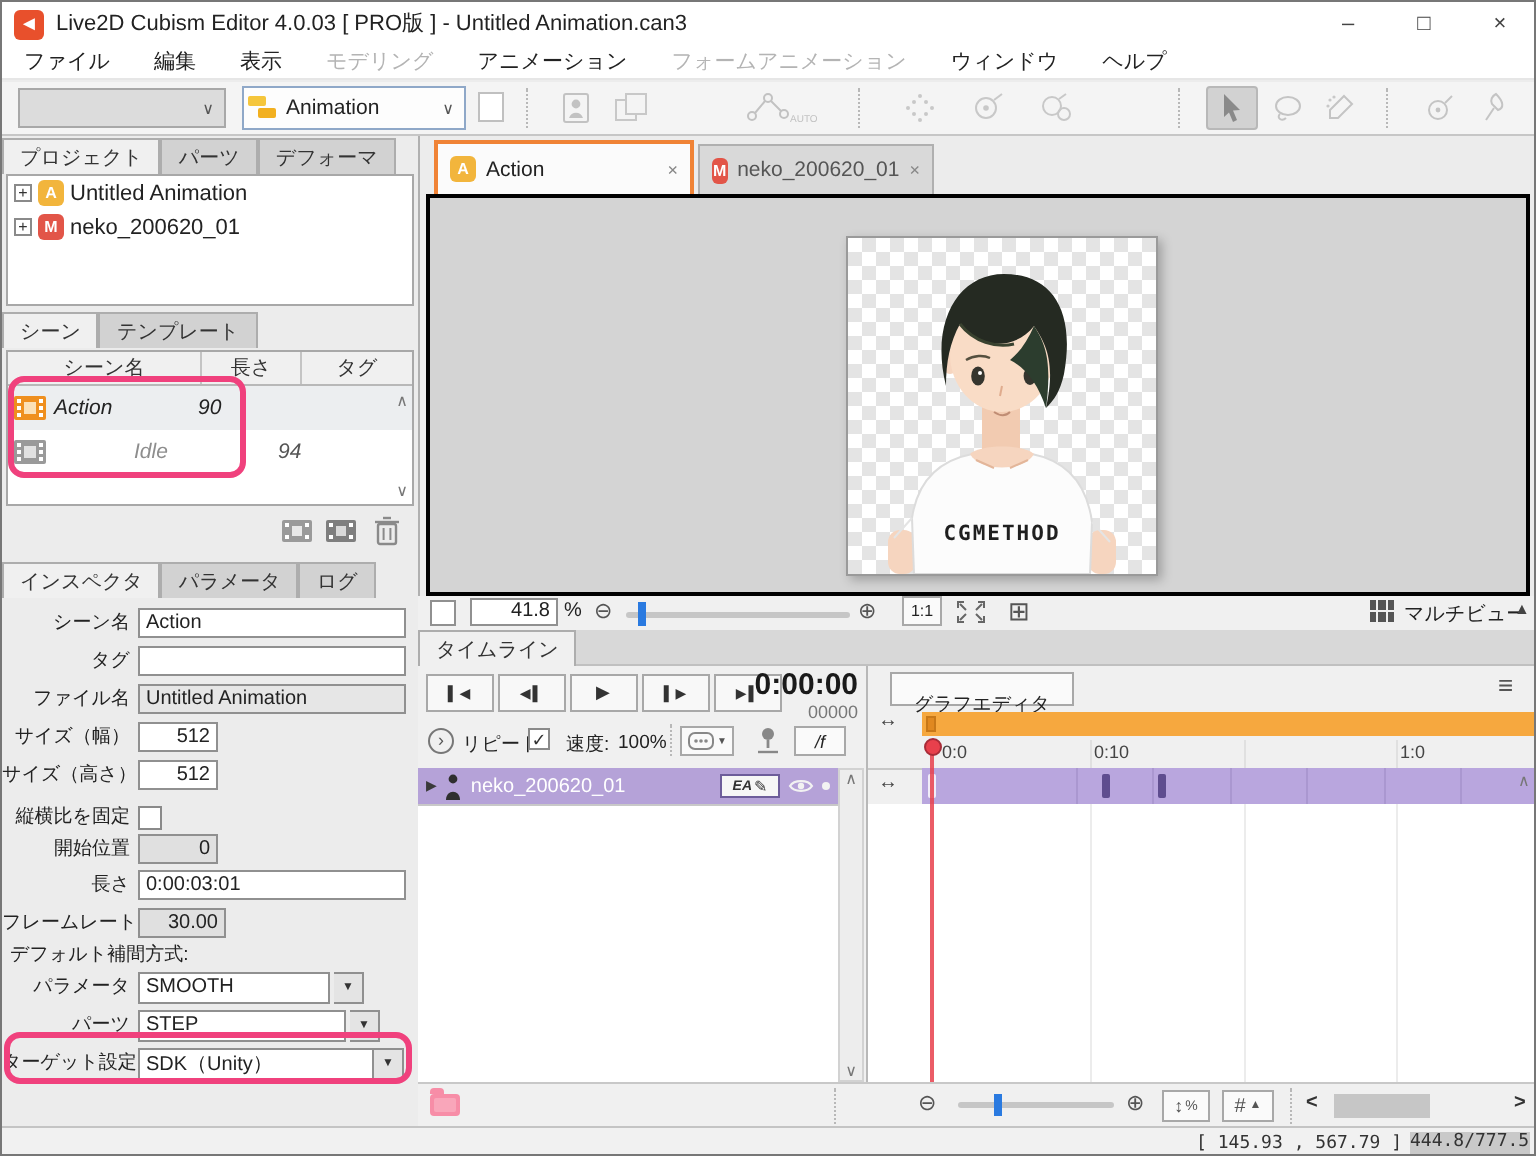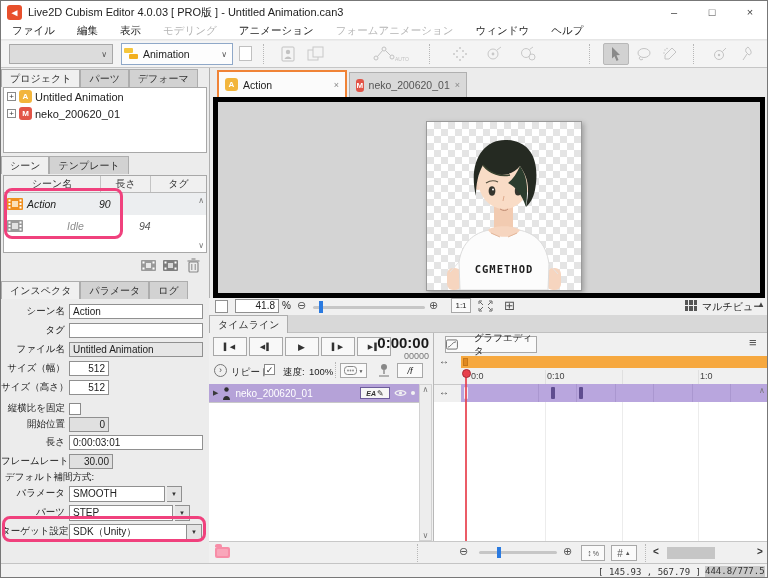--- a/index.html
+++ b/index.html
@@ -54,21 +54,21 @@
   .fnum{margin-left:4px;height:15px;width:40px;background:#fff;border:1px solid #909090;font-size:10px;
         display:flex;align-items:center;justify-content:flex-end;padding:0 3px;}
   .fsel{margin-left:4px;height:16px;background:#fff;border:1px solid #909090;font-size:10px;
         display:flex;align-items:center;padding:0 3px;}
   .fselbtn{height:16px;width:15px;background:#e4e4e4;border:1px solid #909090;border-left:none;
            display:flex;align-items:center;justify-content:center;font-size:6px;color:#333;}
   
   .pink{position:absolute;border:3px solid #f0417d;border-radius:8px;pointer-events:none;z-index:50;}
   
   .doctab{position:absolute;display:flex;align-items:center;gap:5px;padding:0 6px;font-size:10.5px;}
-  .viewport{left:212px;top:96px;width:552px;height:201px;background:#d4d4d4;border:5px solid #000000;}
+  .viewport{left:212px;top:96px;width:552px;height:201px;background:#d4d4d4;border:2px solid #000000;}
   .stage{left:208px;top:19px;width:156px;height:170px;background-color:#fff;border:1px solid #9a9a9a;
          background-image:linear-gradient(45deg,#e4e4e4 25%,transparent 25%,transparent 75%,#e4e4e4 75%),
                           linear-gradient(45deg,#e4e4e4 25%,transparent 25%,transparent 75%,#e4e4e4 75%);
          background-size:14px 14px;background-position:0 0,7px 7px;box-shadow:2px 2px 5px rgba(0,0,0,.25);}
   .cbb{left:208px;top:297px;width:560px;height:17px;background:#f0f0f0;}
   .minibtn{border:1px solid #a8a8a8;background:#fafafa;display:flex;align-items:center;justify-content:center;font-size:8px;}
   
   .tl-tabrow{left:208px;top:314px;width:560px;height:18px;background:#d8d8d8;border-bottom:1px solid #c0c0c0;}
   .transbtn{width:34px;height:19px;border:1px solid #a8a8a8;background:#f8f8f8;color:#333;
             display:flex;align-items:center;justify-content:center;font-size:7px;letter-spacing:1px;}
@@ -491,21 +491,21 @@
       <span style="width:4px;height:4px;border-radius:50%;background:#f2f2f2;margin-right:4px;"></span>
     </div>
     <div class="abs" style="left:0;top:69px;width:210px;height:139px;background:#fff;border-top:1px solid #c8c8c8;"></div>
 
     <div class="abs" style="left:210px;top:51px;width:13px;height:157px;background:#ededed;border:1px solid #d2d2d2;">
       <div class="scrollchar" style="text-align:center;">∧</div>
       <div class="scrollchar abs" style="bottom:0;width:100%;text-align:center;">∨</div>
     </div>
 
     <div class="abs" style="left:224px;top:0;width:1px;height:208px;background:#b8b8b8;"></div>
-    <div class="abs minibtn flex" style="left:236px;top:3px;width:92px;height:17px;gap:16px;font-size:9.5px;">
+    <div class="abs minibtn flex" style="left:236px;top:3px;width:92px;height:17px;gap:16px;font-size:9.5px;flex-direction:column;">
       <svg width="13" height="11" viewBox="0 0 13 11">
           <rect x="0.5" y="0.5" width="12" height="10" rx="1.5" fill="none" stroke="#666"></rect>
           <path d="M2,8.5 C5,8.5 7,2.5 11,2.5" fill="none" stroke="#666"></path>
         </svg>
       <span>グラフエディタ</span>
     </div>
     <span class="abs" style="left:540px;top:2px;font-size:13px;color:#555;">≡</span>
 
     <span class="abs" style="left:230px;top:22px;font-size:10px;color:#444;">↔</span>
     <div class="abs" style="left:252px;top:23px;width:308px;height:12px;background:#f6a83f;">

